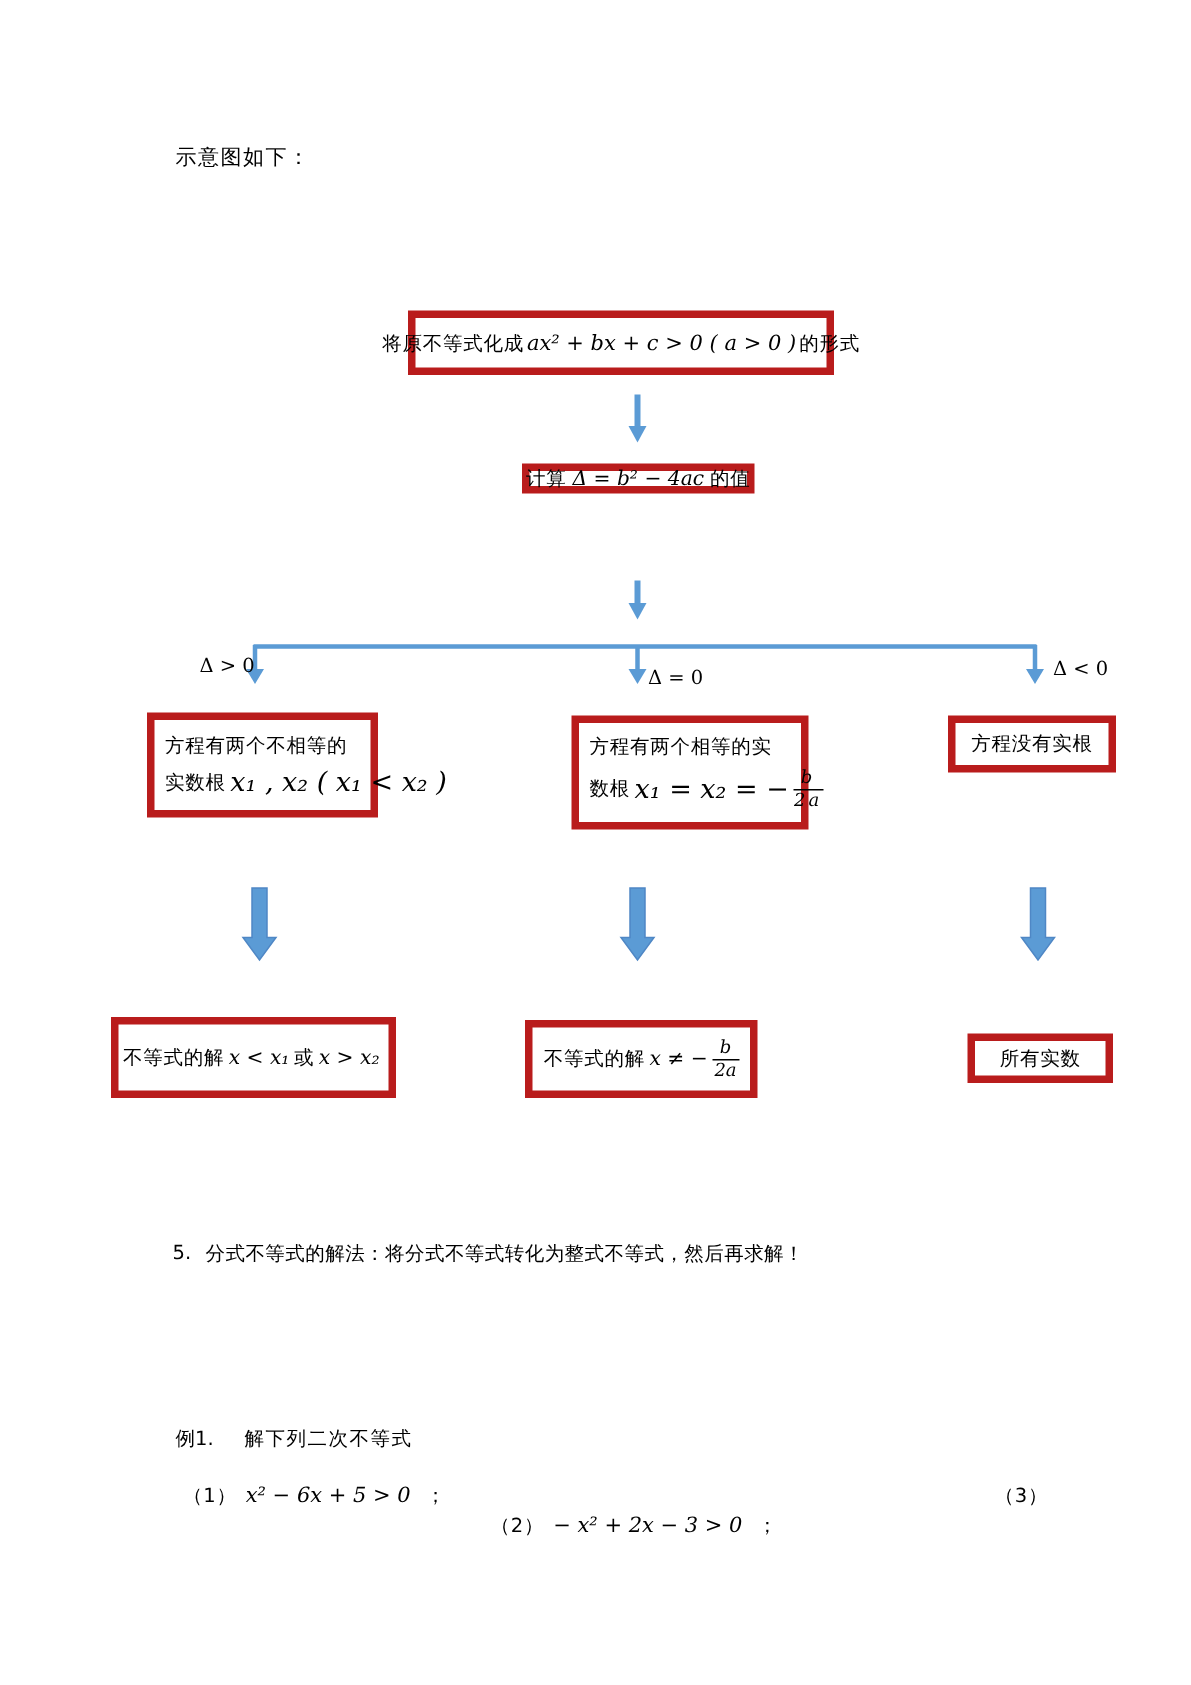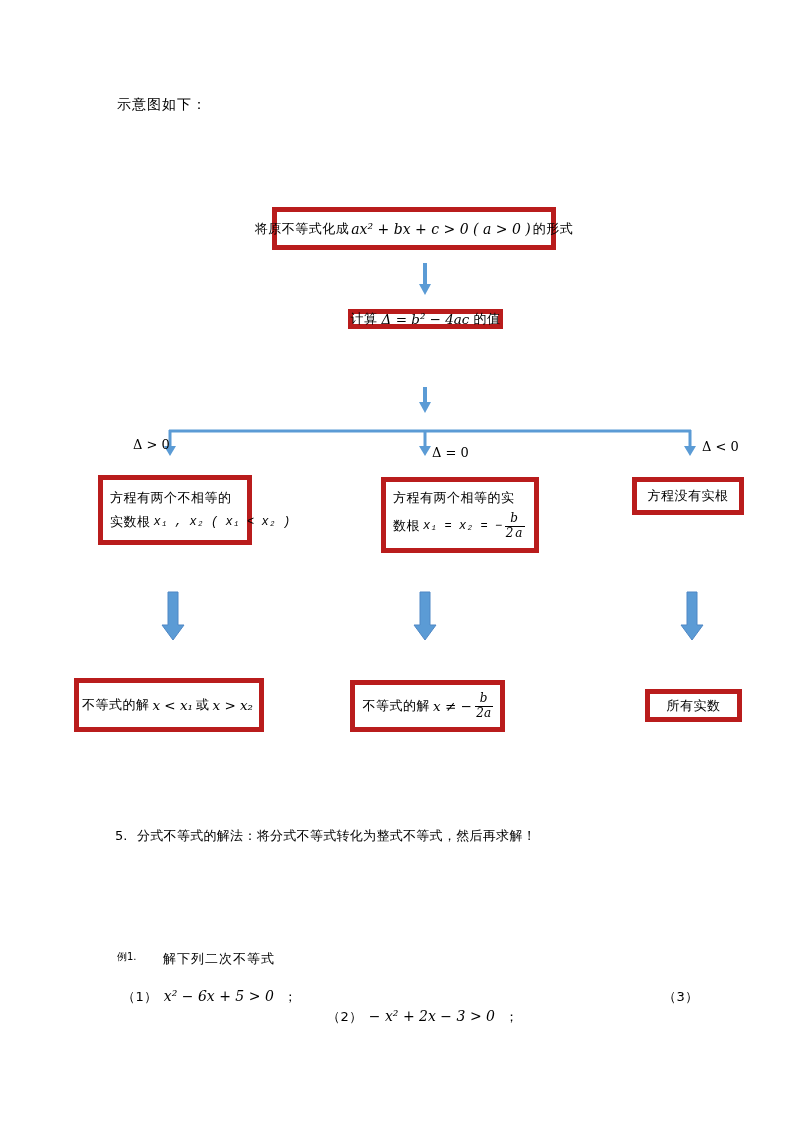--- a/index.html
+++ b/index.html
@@ -33,37 +33,37 @@
   .box2 .math{ font-size:13.5px; margin:0 4px; }
 
   .case-left{ left:98px; top:475px; width:154px; height:70px; flex-direction:column;
               align-items:flex-start; justify-content:space-evenly; padding:3px 7px;
               font-size:13px; letter-spacing:2px; }
   .case-mid{ left:347px; top:477px; width:158px; height:76px; flex-direction:column;
              align-items:flex-start; justify-content:space-evenly; padding:3px 7px;
              font-size:13px; letter-spacing:2px;margin-left:34px; }
   .case-right{ left:632px; top:477px; width:112px; height:38px; font-size:13px; letter-spacing:1px; }
   .case-row{ display:flex; align-items:center; }
-  .case-row .math{ letter-spacing:0; margin-left:3px; font-size:12px;font-family:Liberation Mono, monospace; }
+  .case-row .math{ letter-spacing:0; margin-left:3px; font-size:18px; }
 
   .res-left{ left:74px; top:678px; width:190px; height:54px; font-size:13px; }
   .res-left .math{ margin:0 3px; font-size:13.5px; }
   .res-mid{ left:350px; top:680px; width:155px; height:52px; font-size:13px; }
   .res-mid .math{ margin-left:3px; font-size:13.5px; }
   .res-right{ left:645px; top:689px; width:97px; height:33px; font-size:13px; letter-spacing:1px; }
 
   .lbl{ position:absolute; font-family:"DejaVu Serif", serif; font-size:13px; }
   .lbl-gt{ left:133px; top:437px; }
   .lbl-eq{ left:432px; top:445px; }
   .lbl-lt{ left:702px; top:439px; }
 
   .note-num{ position:absolute; left:115px; top:828px; font-size:13px; }
   .note-text{ position:absolute; left:137px; top:827px; font-size:13px; letter-spacing:0.3px; }
 
-  .ex-label{ position:absolute; left:117px; top:950px; font-size:10px; }
+  .ex-label{ position:absolute; left:117px; top:950px; font-size:13px; }
   .ex-title{ position:absolute; left:163px; top:950px; font-size:13px; letter-spacing:1px; }
 
   .prob{ position:absolute; top:988px; font-size:13px; }
   .prob .expr{ font-size:14px; margin-left:6px; }
   .prob .sep{ margin-left:10px; }
   .p1{ left:122px; } .p2{ left:327px;margin-top:20px; } .p3{ left:663px; }
 </style>
 </head>
 <body>
 

